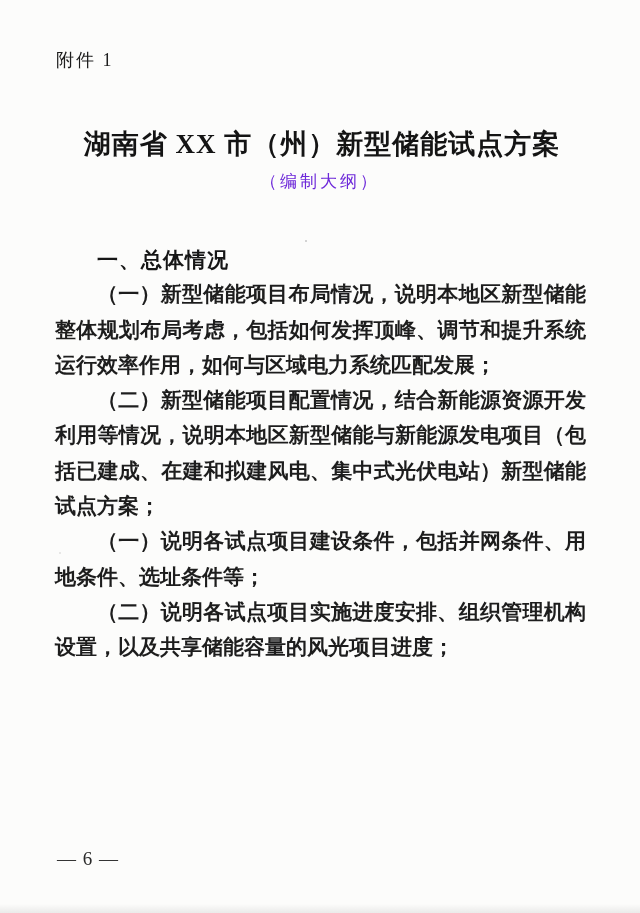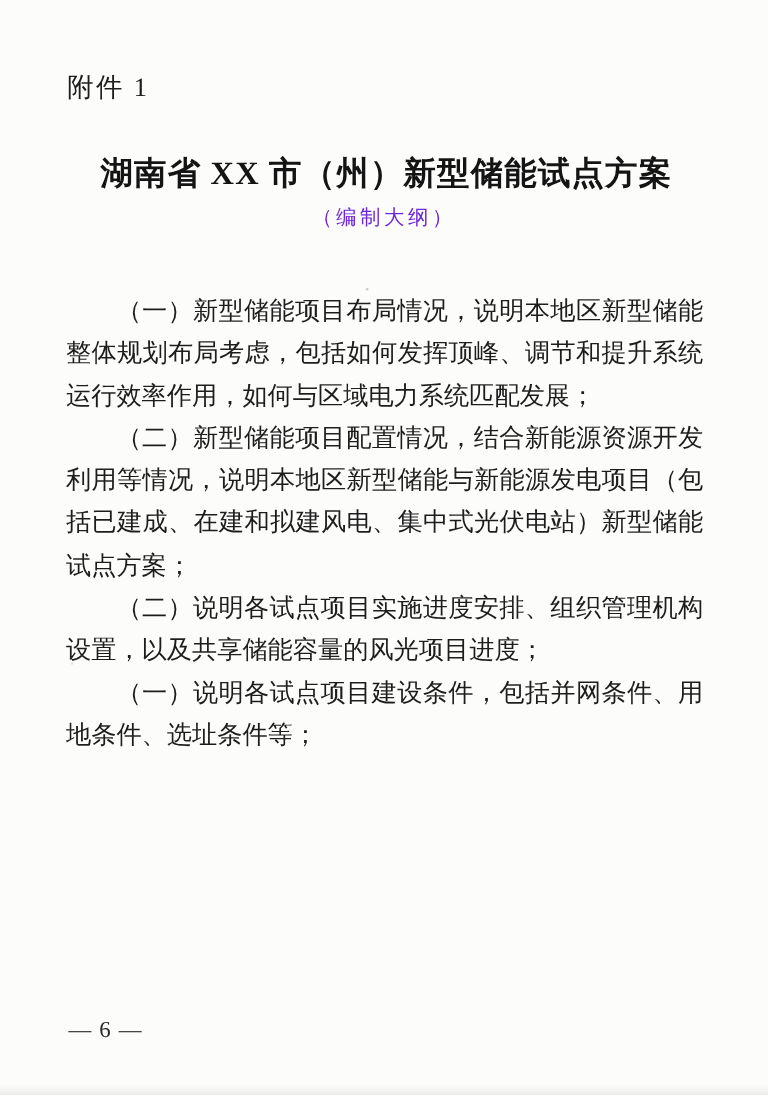--- a/index.html
+++ b/index.html
@@ -32,22 +32,22 @@
     box-shadow: -128px 122px 0 rgba(60,60,60,0.18),
                  180px -318px 0 rgba(60,60,60,0.15),
                 -246px  312px 0 rgba(60,60,60,0.14);
     left: 305px; top: 240px;
     pointer-events: none;
   }
 
   .attachment-label {
     position: absolute;
     left: 56px;
-    top: 58px;
-    font-size: 22px;
+    top: 48px;
+    font-size: 18px;
     letter-spacing: 2px;
   }
   .doc-title {
     position: absolute;
     left: 4px; right: 0;
     top: 126px;
     margin: 0;
     text-align: center;
     font-size: 27px;
     font-weight: bold;
@@ -79,20 +79,21 @@
     line-height: inherit;
     font-weight: bold;
     font-family: "Liberation Sans", "DejaVu Sans", sans-serif;
     text-indent: 2em;
     letter-spacing: 1px;
     color: #161616;
   }
   .doc-body p {
     margin: 0;
     text-indent: 2em;
+    font-weight: bold;
   }
   .page-number {
     position: absolute;
     left: 57px;
     top: 848px;
     font-size: 19px;
     letter-spacing: 1px;
     color: #2a2a2a;
   }
 </style>
@@ -102,30 +103,31 @@
 <div class="page">
 
   <div class="attachment-label">附件 1</div>
 
   <h1 class="doc-title">湖南省 XX 市（州）新型储能试点方案</h1>
 
   <div class="doc-subtitle">（编制大纲）</div>
 
   <div class="doc-body">
 
+    <h2>一、总体情况</h2>
 
     <p>（一）新型储能项目布局情况，说明本地区新型储能整体规划布局考虑，包括如何发挥顶峰、调节和提升系统运行效率作用，如何与区域电力系统匹配发展；</p>
 
     <p>（二）新型储能项目配置情况，结合新能源资源开发利用等情况，说明本地区新型储能与新能源发电项目（包括已建成、在建和拟建风电、集中式光伏电站）新型储能试点方案；</p>
 
 
 
+    <p>（一）说明各试点项目建设条件，包括并网条件、用地条件、选址条件等；</p>
+
     <p>（二）说明各试点项目实施进度安排、组织管理机构设置，以及共享储能容量的风光项目进度；</p>
-
-    <p>（一）说明各试点项目建设条件，包括并网条件、用地条件、选址条件等；</p>
 
 
   </div>
 
   <div class="page-number">— 6 —</div>
 
   <div class="scan-speck"></div>
   <div class="scan-bottom"></div>
 
 </div>

